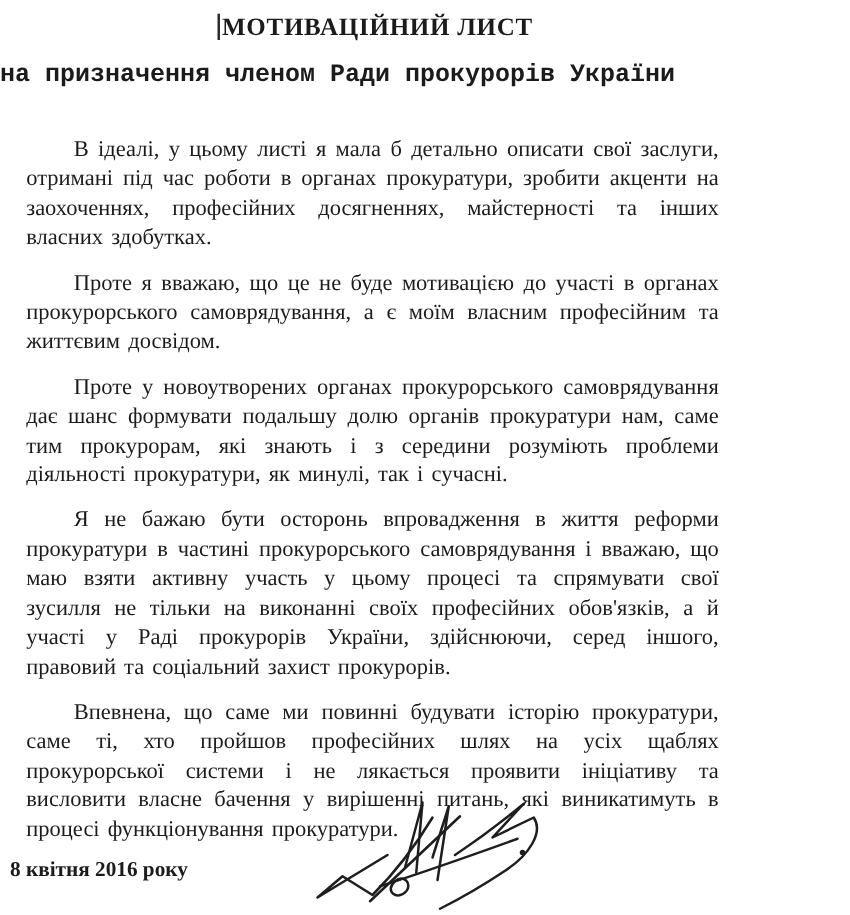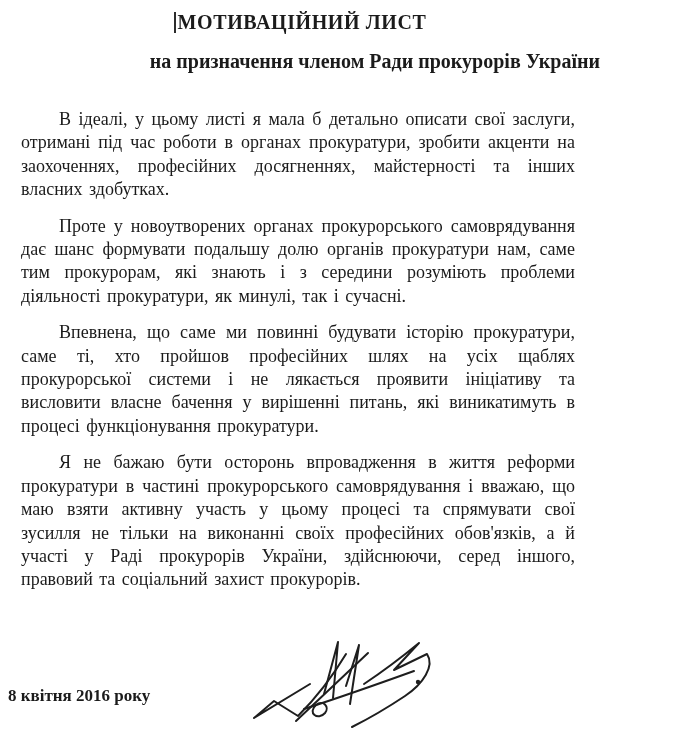--- a/index.html
+++ b/index.html
@@ -23,26 +23,27 @@
   }
   .text-cursor {
     display: inline-block;
     width: 2px;
     height: 21px;
     background: #2c2c2c;
     vertical-align: -4px;
     margin-right: 2px;
   }
   .doc-subtitle {
-    text-align: right;
+    text-align: left;
     font-weight: bold;
     font-size: 20px;
     margin-top: 15px;
     line-height: 24px;
     white-space: nowrap;
+    font-family: Liberation Mono, monospace;
   }
   .body-text {
     margin: 35px 12px 0 8px;
   }
   .body-text p {
     margin: 13px;
     text-align: justify;
     text-indent: 38px;
     font-size: 18px;
     line-height: 23.4px;
@@ -71,23 +72,24 @@
 <div class="page">
 
   <div class="doc-title">
     <span class="text-cursor"></span><span>МОТИВАЦІЙНИЙ ЛИСТ</span>
   </div>
 
   <div class="doc-subtitle">на призначення членом Ради прокурорів України</div>
 
   <div class="body-text">
     <p>В ідеалі, у цьому листі я мала б детально описати свої заслуги, отримані під час роботи в органах прокуратури, зробити акценти на заохоченнях, професійних досягненнях, майстерності та інших власних здобутках.</p>
+    <p>Проте я вважаю, що це не буде мотивацією до участі в органах прокурорського самоврядування, а є моїм власним професійним та життєвим досвідом.</p>
     <p>Проте у новоутворених органах прокурорського самоврядування дає шанс формувати подальшу долю органів прокуратури нам, саме тим прокурорам, які знають і з середини розуміють проблеми діяльності прокуратури, як минулі, так і сучасні.</p>
+    <p>Я не бажаю бути осторонь впровадження в життя реформи прокуратури в частині прокурорського самоврядування і вважаю, що маю взяти активну участь у цьому процесі та спрямувати свої зусилля не тільки на виконанні своїх професійних обов'язків, а й участі у Раді прокурорів України, здійснюючи, серед іншого, правовий та соціальний захист прокурорів.</p>
     <p>Впевнена, що саме ми повинні будувати історію прокуратури, саме ті, хто пройшов професійних шлях на усіх щаблях прокурорської системи і не лякається проявити ініціативу та висловити власне бачення у вирішенні питань, які виникатимуть в процесі функціонування прокуратури.</p>
-    <p>Я не бажаю бути осторонь впровадження в життя реформи прокуратури в частині прокурорського самоврядування і вважаю, що маю взяти активну участь у цьому процесі та спрямувати свої зусилля не тільки на виконанні своїх професійних обов'язків, а й участі у Раді прокурорів України, здійснюючи, серед іншого, правовий та соціальний захист прокурорів.</p>
   </div>
 
   <div class="footer-date">8 квітня 2016 року</div>
 
   <div class="signature-wrap">
     <svg width="228" height="104" viewBox="0 0 228 104" xmlns="http://www.w3.org/2000/svg" fill="none" stroke="#1e1e1e" stroke-width="2" stroke-linecap="round" stroke-linejoin="round">
 
       <path d="M 64 56 L 8 90 L 28 73 L 52 88 C 70 70 88 46 100 26"></path>
 
       <path d="M 78 66 L 92 14 L 87 70"></path>

